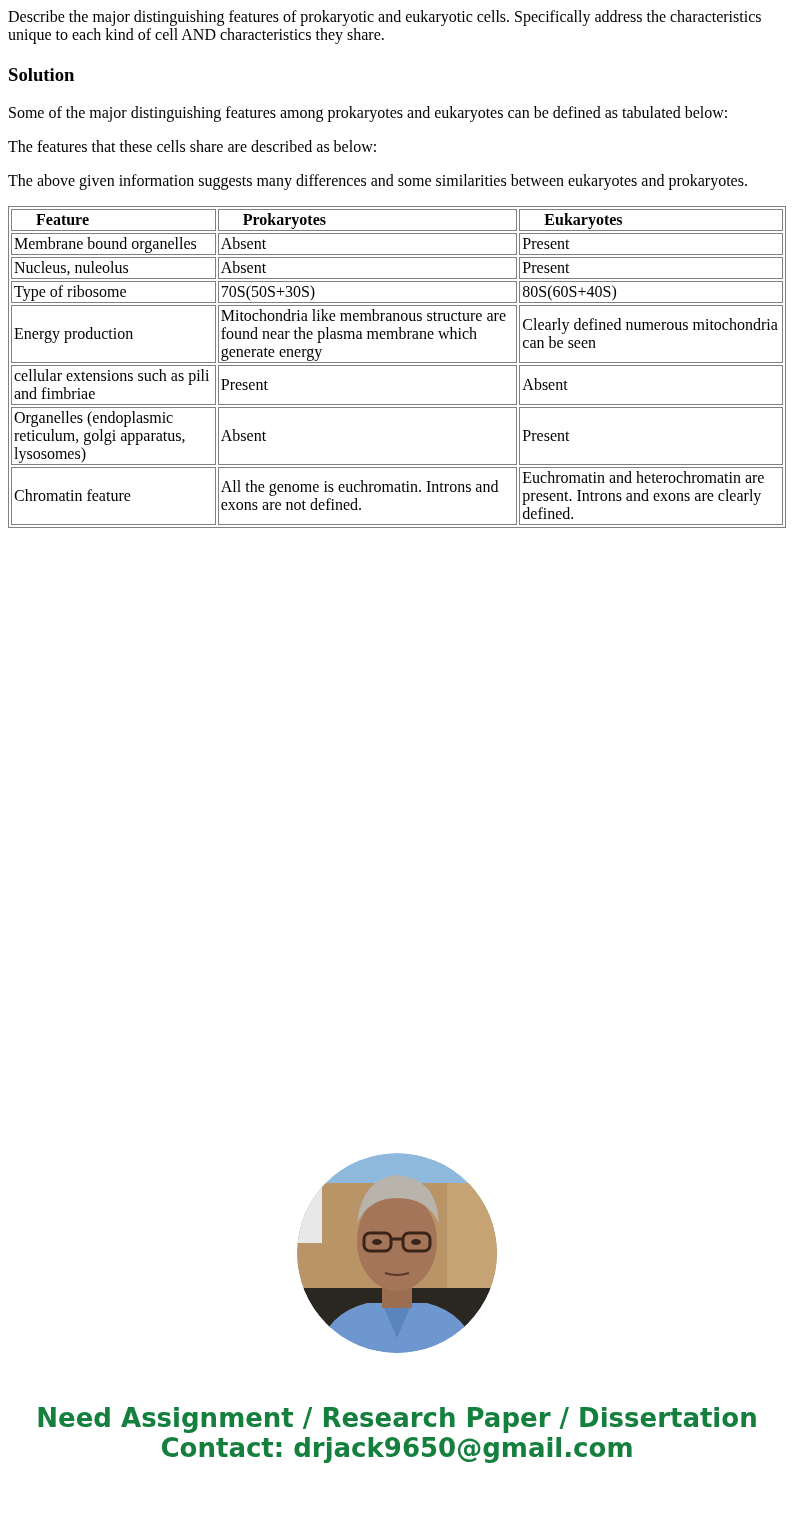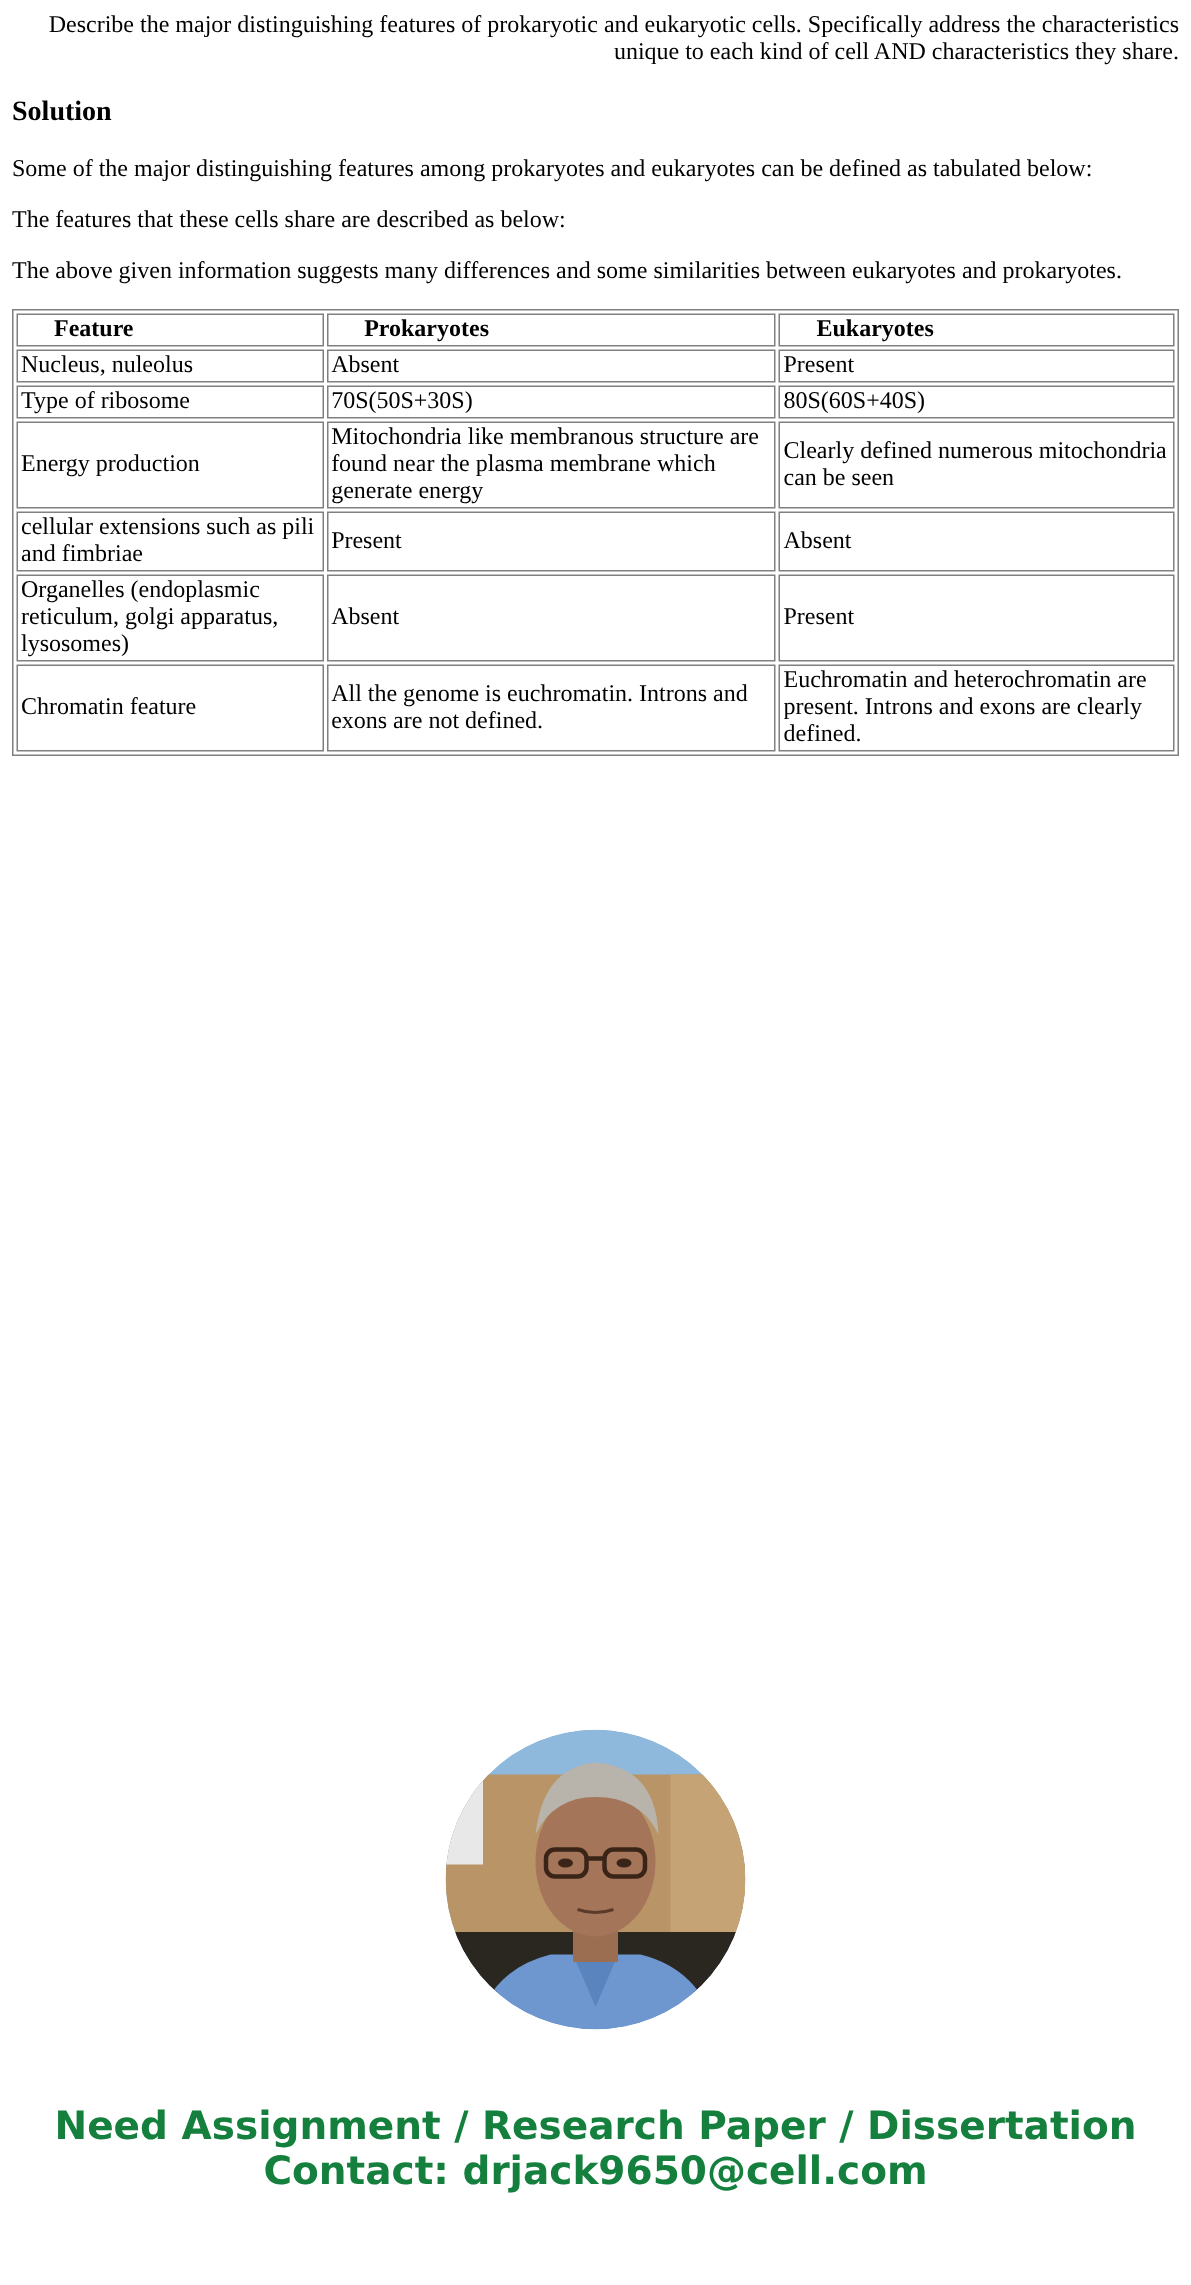--- a/index.html
+++ b/index.html
@@ -7,21 +7,21 @@
     width: 794px;
     height: 1523px;
     position: relative;
     font-family: "Liberation Serif", serif;
     font-size: 16px;
     color: #000;
     overflow: hidden;
   }
   .content { padding: 8px 8px 0 8px; }
   p { margin: 0; line-height: 18px; }
-  .question { margin-top: 0; text-align: right; }
+  .question { margin-top: 0; }
   h3 {
     font-family: "Liberation Serif", serif;
     font-size: 18.7px;
     font-weight: bold;
     margin: 20px 0 0 0;
     line-height: 22px;
   }
   .p1 { margin-top: 18px; }
   .p2 { margin-top: 16px; }
   .p3 { margin-top: 16px; }
@@ -80,20 +80,25 @@
         <col class="c2">
         <col class="c3">
       </colgroup>
     <tbody>
         <tr class="head">
       <td>Feature</td>
       <td>Prokaryotes</td>
       <td>Eukaryotes</td>
     </tr>
     <tr>
+      <td>Membrane bound organelles</td>
+      <td>Absent</td>
+      <td>Present</td>
+    </tr>
+    <tr>
       <td>Nucleus, nuleolus</td>
       <td>Absent</td>
       <td>Present</td>
     </tr>
     <tr>
       <td>Type of ribosome</td>
       <td>70S(50S+30S)</td>
       <td>80S(60S+40S)</td>
     </tr>
     <tr>
@@ -143,14 +148,14 @@
       <line x1="94" y1="86" x2="106" y2="86" stroke="#3a2418" stroke-width="3"></line>
       <ellipse cx="80" cy="89" rx="5" ry="3" fill="#3a2418"></ellipse>
       <ellipse cx="119" cy="89" rx="5" ry="3" fill="#3a2418"></ellipse>
       <path d="M88 120 Q100 124 112 120" stroke="#5a3a2a" stroke-width="2" fill="none"></path>
     </g>
   </svg>
 </div>
 
 <div class="promo">
   <div>Need Assignment / Research Paper / Dissertation</div>
-  <div>Contact: drjack9650@cell.com</div>
+  <div>Contact: drjack9650@gmail.com</div>
 </div>
 
 </body></html>

